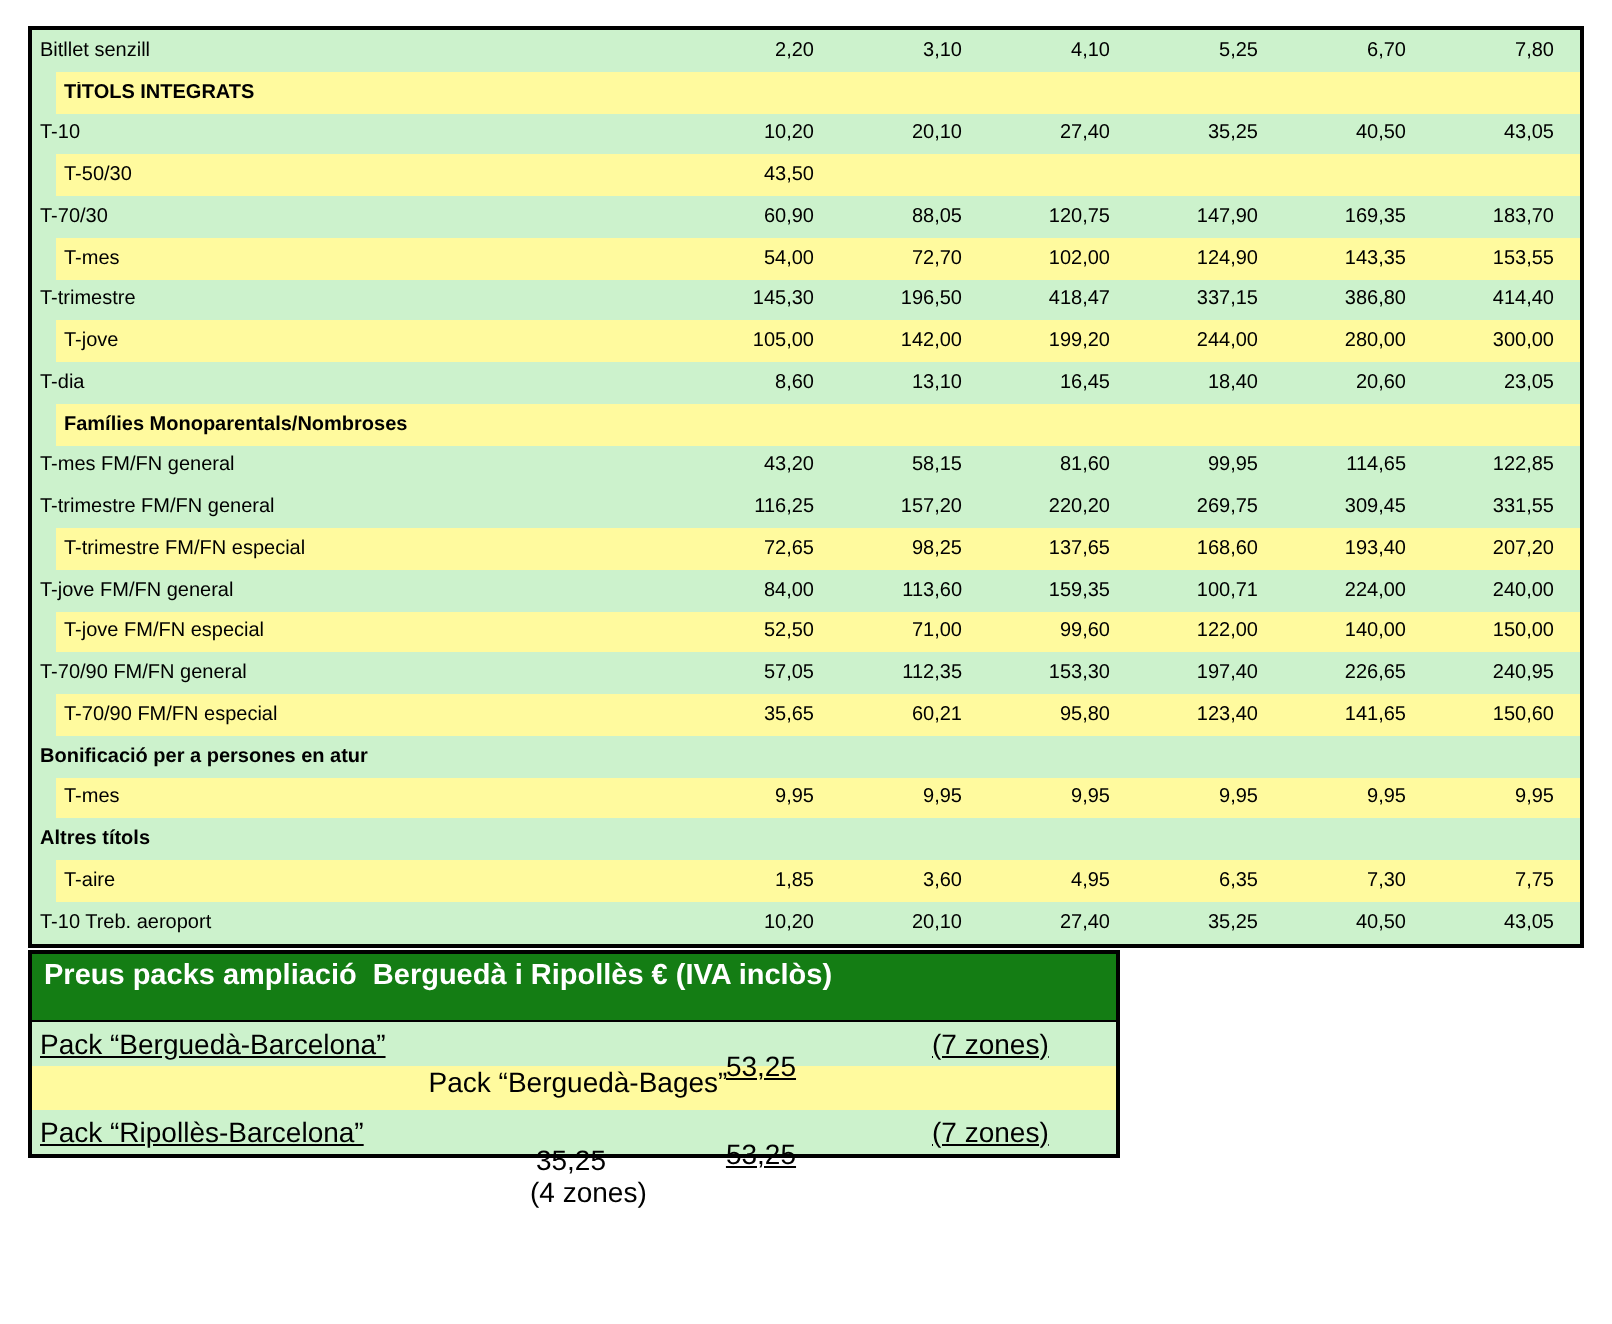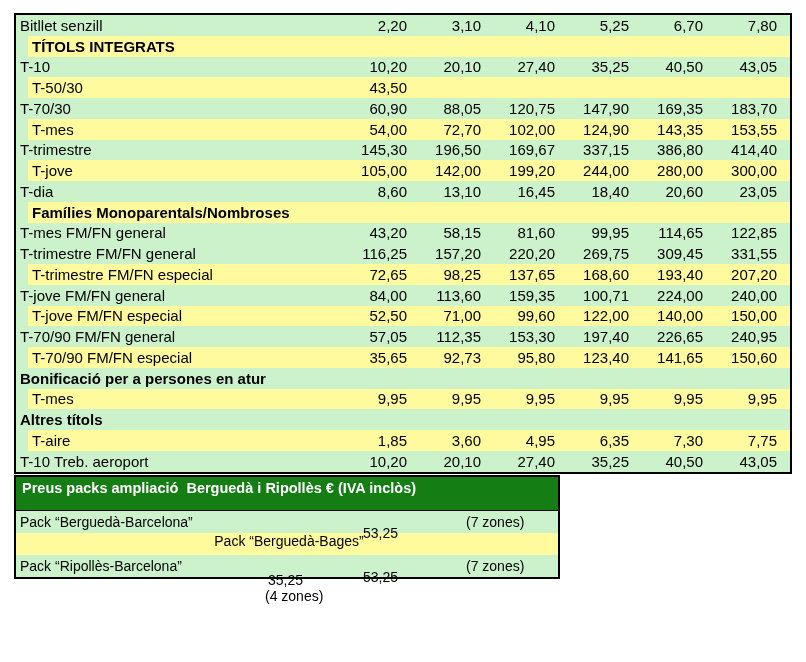--- a/index.html
+++ b/index.html
@@ -57,21 +57,21 @@
     width: 74px;
     text-align: right;
     padding-right: 3px;
   }
 
   
   .row {
     display: flex;
     align-items: center;
     height: 20.75px;
-    font-size: 15px;
+    font-size: 10px;
     color: var(--text-dark);
   }
   .row.green  { background: var(--row-green); }
   .row.yellow { background: var(--row-yellow); margin-left: 12px; }
   .row .label {
     flex: 1;
     padding-left: 4px;
     white-space: nowrap;
     overflow: hidden;
   }
@@ -101,21 +101,21 @@
     border-bottom: 1px solid var(--border-color);
     overflow: hidden;
   }
   .pack-row {
     display: flex;
     align-items: center;
     height: 22px;
     font-size: 14px;
     color: var(--text-dark);
   }
-  .pack-row.green  { background: var(--row-green); }
+  .pack-row.green  { background: var(--row-green); text-decoration: underline; }
   .pack-row.yellow { background: var(--row-yellow); flex-direction: column; }
   .pack-row .label { flex: 1; padding-left: 4px; white-space: nowrap; }
   .pack-row .price { width: 72px; text-align: center; padding-right: 3px; margin-top: 23px; }
   .pack-row .zones { width: 100px; text-align: left; padding-left: 8px; margin-left: 40px; }
 </style>
 </head>
 <body>
 
 <div class="page">
 
@@ -167,21 +167,21 @@
           <div class="cell">72,70</div>
           <div class="cell">102,00</div>
           <div class="cell">124,90</div>
           <div class="cell">143,35</div>
           <div class="cell">153,55</div>
         </div>
         <div class="row green">
           <div class="label">T-trimestre</div>
           <div class="cell">145,30</div>
           <div class="cell">196,50</div>
-          <div class="cell">169,67</div>
+          <div class="cell">418,47</div>
           <div class="cell">337,15</div>
           <div class="cell">386,80</div>
           <div class="cell">414,40</div>
         </div>
         <div class="row yellow">
           <div class="label">T-jove</div>
           <div class="cell">105,00</div>
           <div class="cell">142,00</div>
           <div class="cell">199,20</div>
           <div class="cell">244,00</div>
@@ -250,21 +250,21 @@
           <div class="cell">57,05</div>
           <div class="cell">112,35</div>
           <div class="cell">153,30</div>
           <div class="cell">197,40</div>
           <div class="cell">226,65</div>
           <div class="cell">240,95</div>
         </div>
         <div class="row yellow">
           <div class="label">T-70/90 FM/FN especial</div>
           <div class="cell">35,65</div>
-          <div class="cell">92,73</div>
+          <div class="cell">60,21</div>
           <div class="cell">95,80</div>
           <div class="cell">123,40</div>
           <div class="cell">141,65</div>
           <div class="cell">150,60</div>
         </div>
         <div class="row green section">
           <div class="label">Bonificació per a persones en atur</div>
         </div>
         <div class="row yellow">
           <div class="label">T-mes</div>

